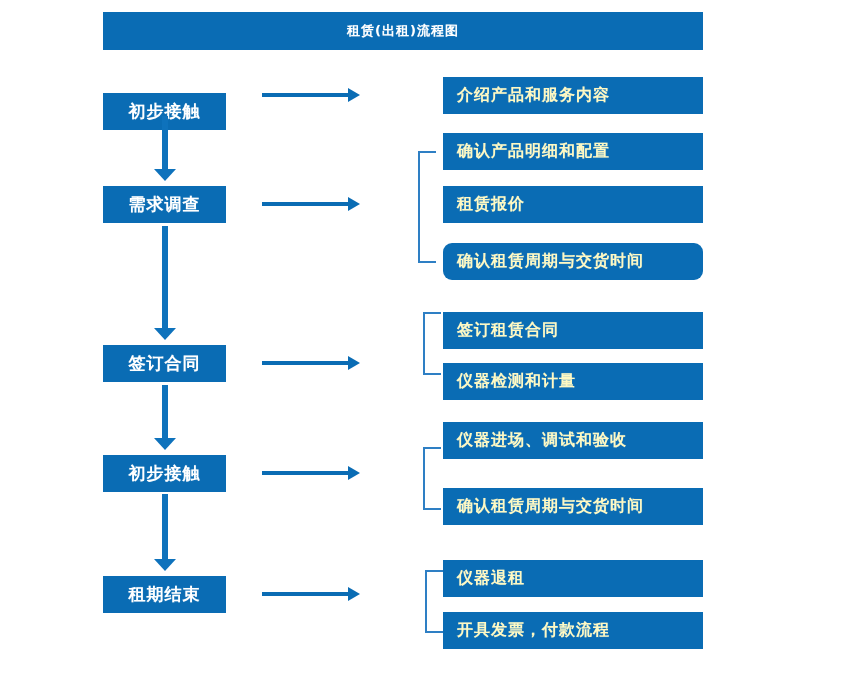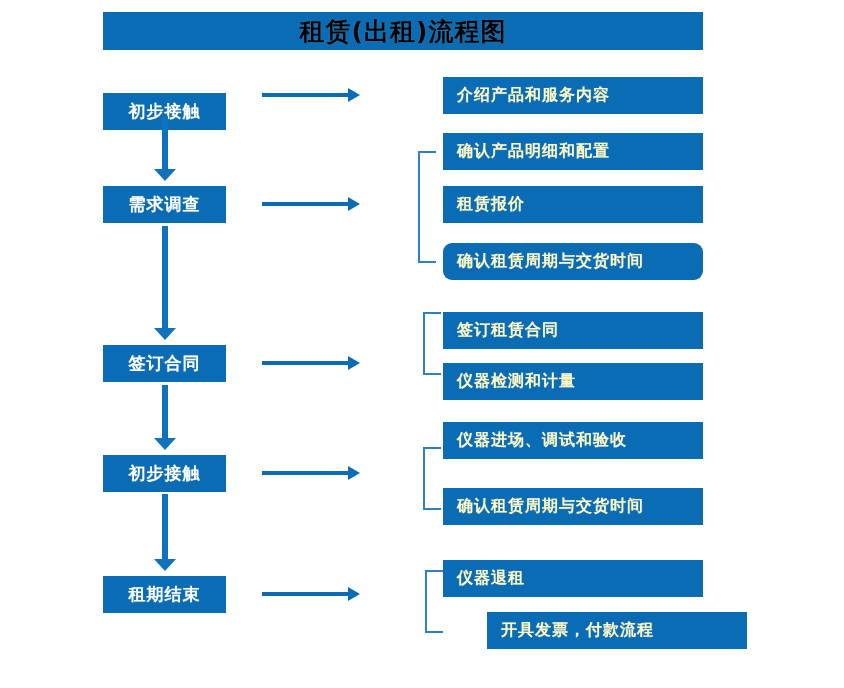--- a/index.html
+++ b/index.html
@@ -19,22 +19,22 @@
   }
 
   
   .title-bar {
     position: absolute;
     left: 103px;
     top: 12px;
     width: 600px;
     height: 38px;
     background: #0A6CB4;
-    color: #000000;
-    font-size: 25px;
+    color: #ffffff;
+    font-size: 13px;
     font-weight: bold;
     display: flex;
     align-items: center;
     justify-content: center;
     letter-spacing: 1px;
     text-shadow: 0 0 1px rgba(255,255,255,0.35);
   }
 
   
   .stage-box {
@@ -210,15 +210,15 @@
   <div class="detail-box" style="top:312px;">签订租赁合同</div>
 
   <div class="detail-box" style="top:363px;">仪器检测和计量</div>
 
   <div class="detail-box" style="top:422px;">仪器进场、调试和验收</div>
 
   <div class="detail-box" style="top:488px;">确认租赁周期与交货时间</div>
 
   <div class="detail-box" style="top:560px;">仪器退租</div>
 
-  <div class="detail-box" style="top:612px;margin-left:44px;">开具发票，付款流程</div>
+  <div class="detail-box" style="top:612px;">开具发票，付款流程</div>
 
 </div>
 
 </body></html>

